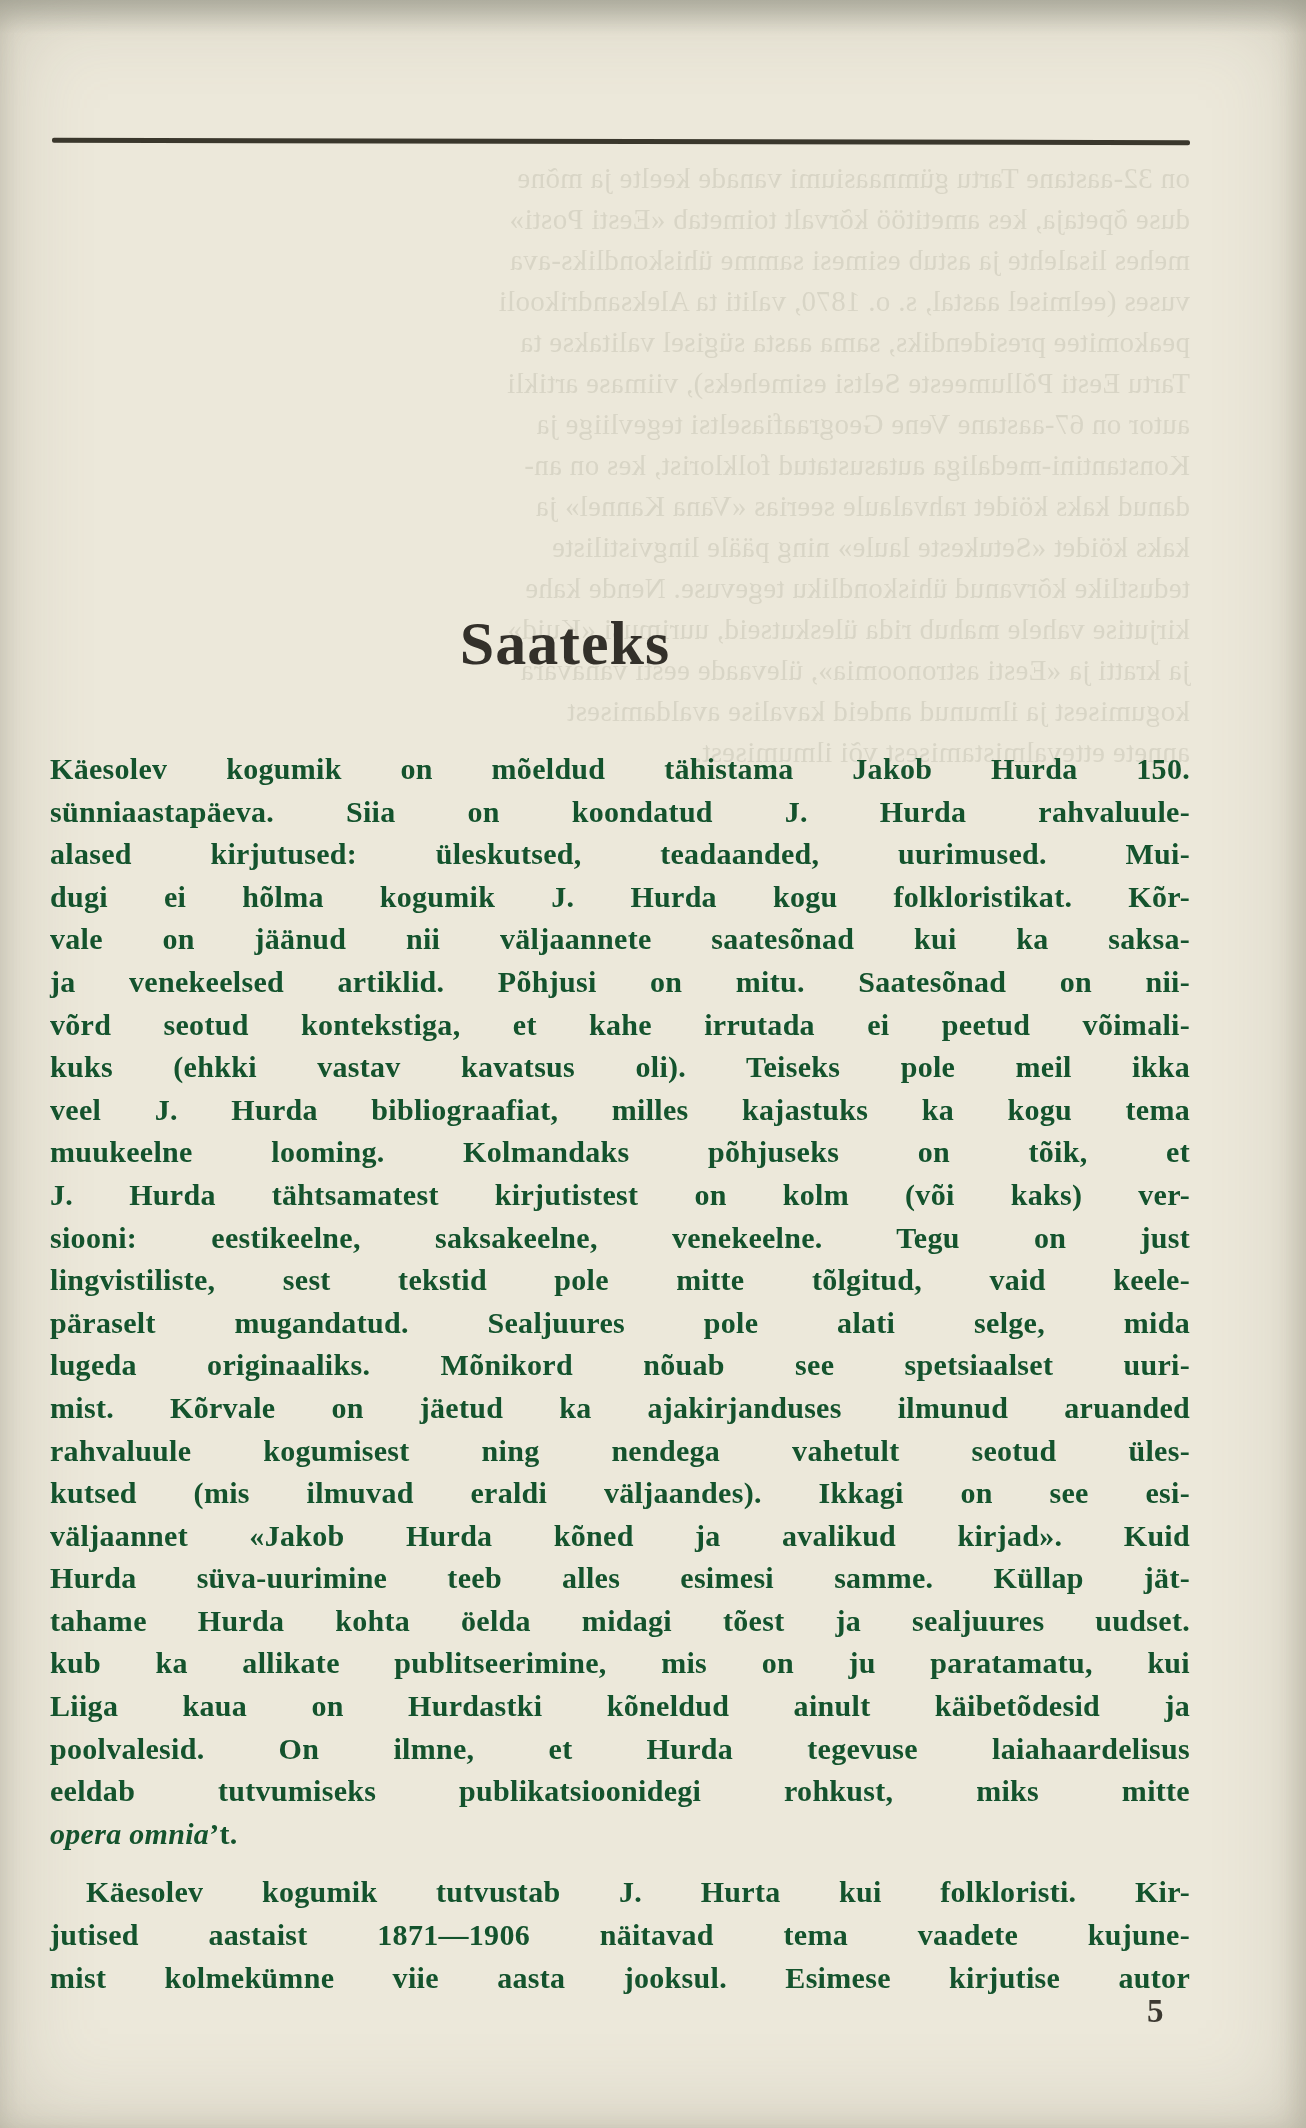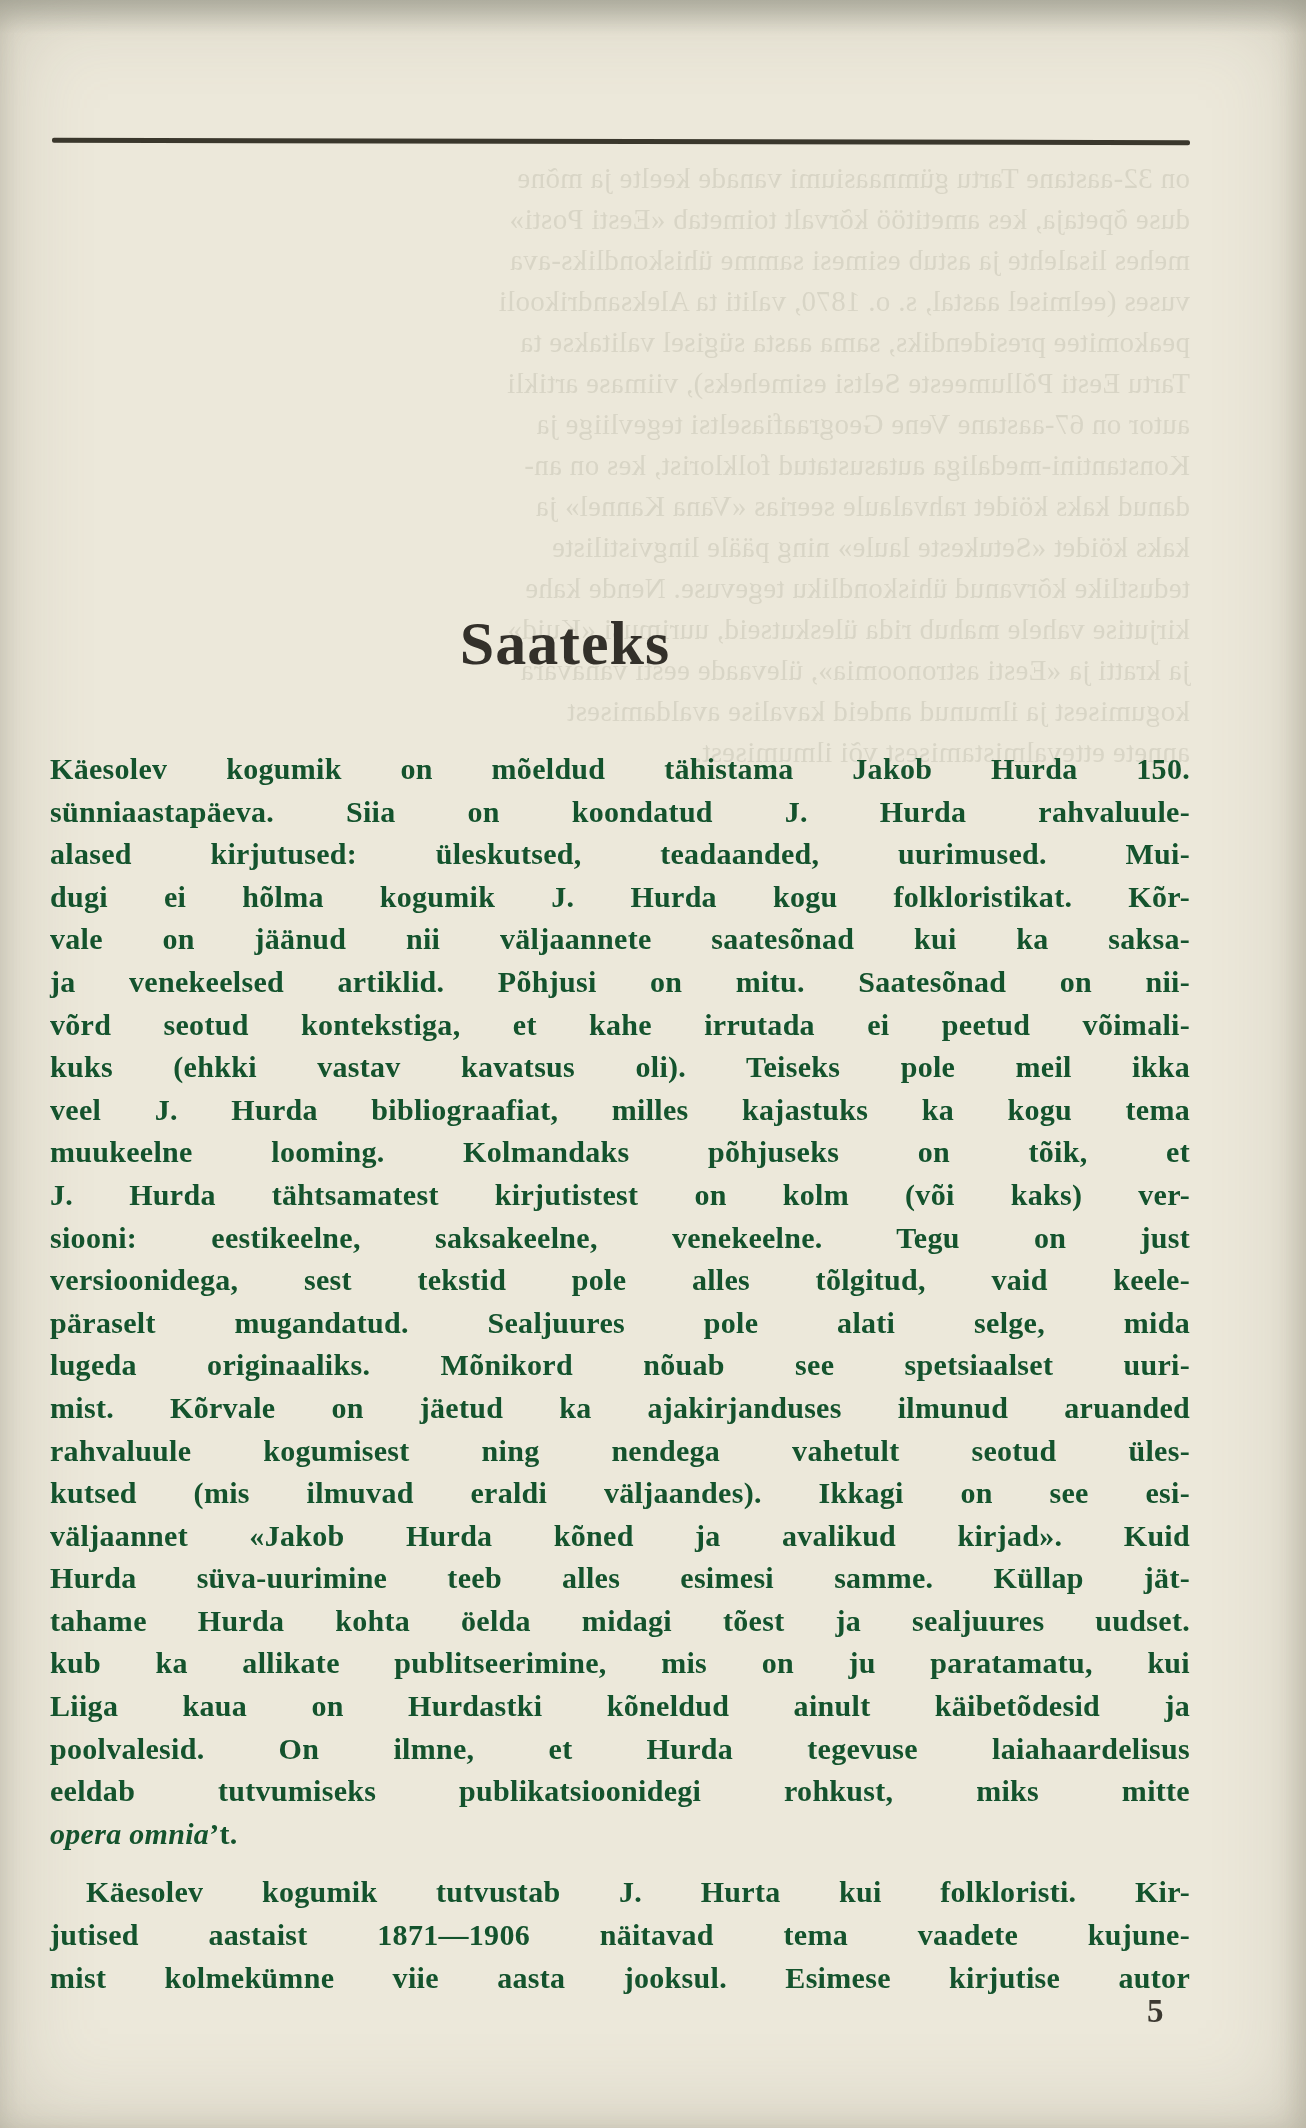--- a/index.html
+++ b/index.html
@@ -120,21 +120,21 @@
         <div class="line">alased kirjutused: üleskutsed, teadaanded, uurimused. Mui-</div>
         <div class="line">dugi ei hõlma kogumik J. Hurda kogu folkloristikat. Kõr-</div>
         <div class="line">vale on jäänud nii väljaannete saatesõnad kui ka saksa-</div>
         <div class="line">ja venekeelsed artiklid. Põhjusi on mitu. Saatesõnad on nii-</div>
         <div class="line">võrd seotud kontekstiga, et kahe irrutada ei peetud võimali-</div>
         <div class="line">kuks (ehkki vastav kavatsus oli). Teiseks pole meil ikka</div>
         <div class="line">veel J. Hurda bibliograafiat, milles kajastuks ka kogu tema</div>
         <div class="line">muukeelne looming. Kolmandaks põhjuseks on tõik, et</div>
         <div class="line">J. Hurda tähtsamatest kirjutistest on kolm (või kaks) ver-</div>
         <div class="line">siooni: eestikeelne, saksakeelne, venekeelne. Tegu on just</div>
-        <div class="line">versioonidega, sest tekstid pole alles tõlgitud, vaid keele-</div>
+        <div class="line">lingvistiliste, sest tekstid pole mitte tõlgitud, vaid keele-</div>
         <div class="line">päraselt mugandatud. Sealjuures pole alati selge, mida</div>
         <div class="line">lugeda originaaliks. Mõnikord nõuab see spetsiaalset uuri-</div>
         <div class="line">mist. Kõrvale on jäetud ka ajakirjanduses ilmunud aruanded</div>
         <div class="line">rahvaluule kogumisest ning nendega vahetult seotud üles-</div>
         <div class="line">kutsed (mis ilmuvad eraldi väljaandes). Ikkagi on see esi-</div>
         <div class="line">väljaannet «Jakob Hurda kõned ja avalikud kirjad». Kuid</div>
         <div class="line">Hurda süva-uurimine teeb alles esimesi samme. Küllap jät-</div>
         <div class="line">tahame Hurda kohta öelda midagi tõest ja sealjuures uudset.</div>
         <div class="line">kub ka allikate publitseerimine, mis on ju paratamatu, kui</div>
         <div class="line">Liiga kaua on Hurdastki kõneldud ainult käibetõdesid ja</div>

